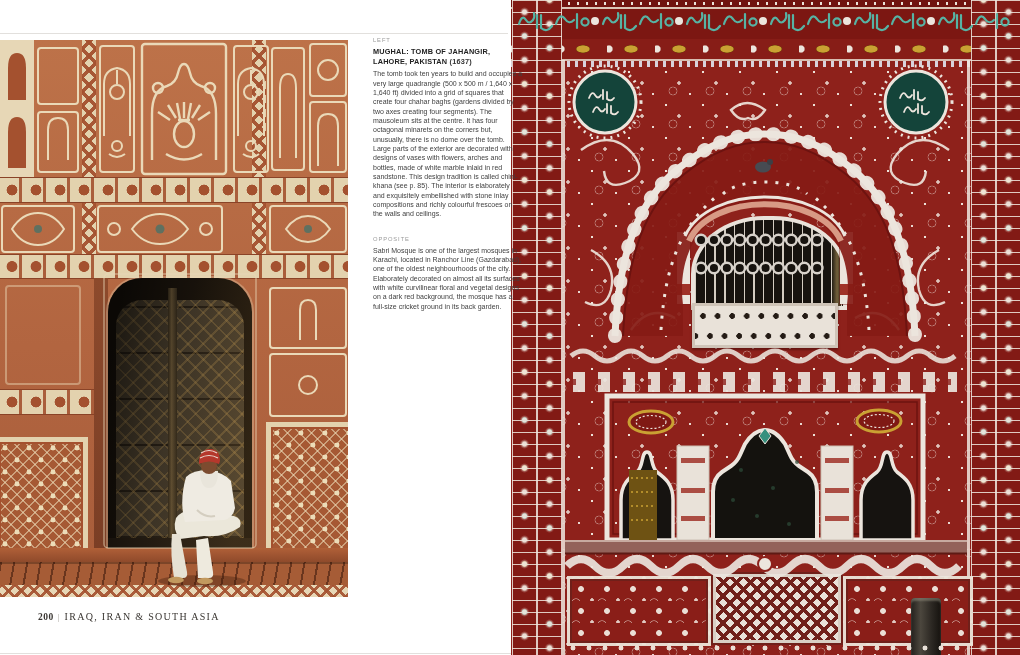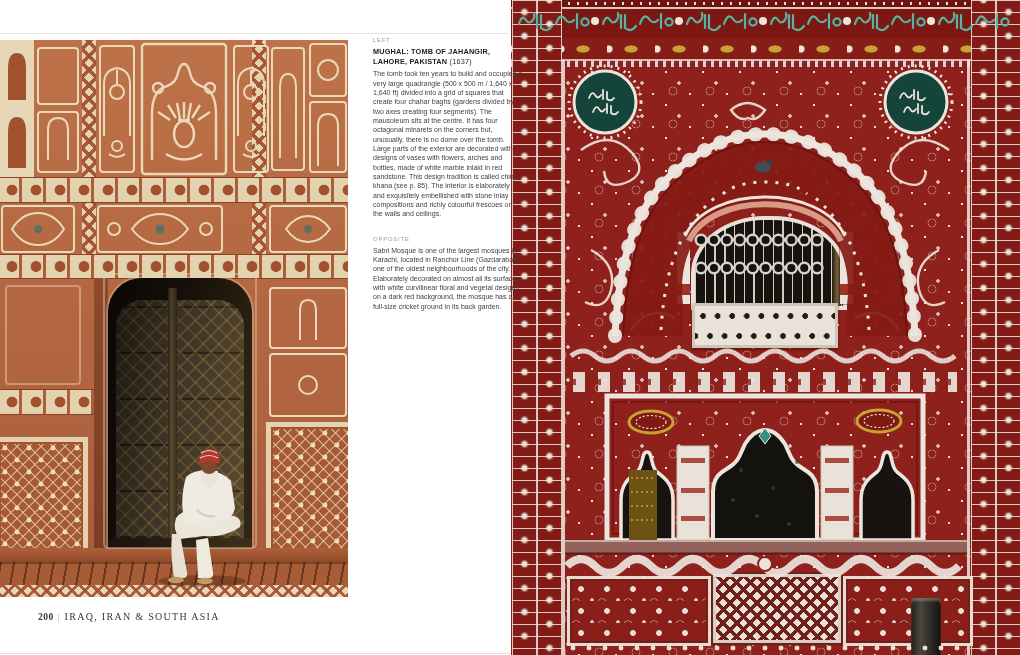--- a/index.html
+++ b/index.html
@@ -92,21 +92,21 @@
   .pipe{position:absolute;left:400px;top:598px;width:30px;height:57px;border-radius:4px 4px 0 0;
      background:linear-gradient(90deg,#23201c 0%,#4c473e 32%,#2b2722 70%,#15120e 100%);
      box-shadow:inset 0 3px 2px rgba(150,145,130,.5);}
   .botBand{position:absolute;left:54px;top:641px;width:402px;height:14px;
      background-image:radial-gradient(circle 4px at 8px 7px,rgba(240,232,223,.95) 55%,rgba(240,232,223,0) 68%);
      background-size:16px 14px;}
   
   .caps{position:absolute;left:357px;top:37px;width:150px;color:#3f3f3f;margin-left:16px;}
   .capLabel{font-size:5.8px;letter-spacing:.9px;color:#9b9b9b;margin:0 0 4px 0;}
   .capTitle{font-size:7.3px;line-height:9.6px;font-weight:bold;color:#222;margin:0 0 3px 0;letter-spacing:.2px;}
-  .capTitle .yr{font-weight:normal;color:#333;}
+  .capTitle .yr{font-weight:bold;color:#333;}
   .capBody{font-size:7px;line-height:9.35px;margin:0;color:#3f3f3f;}
   .capBlock2{margin-top:17px;}
   
   .folio{position:absolute;left:38px;top:611px;font-family:"Liberation Serif","DejaVu Serif",serif;color:#3a3632;
      font-size:9px;letter-spacing:1px;}
   .folio .num{font-weight:bold;font-size:9.5px;letter-spacing:.5px;}
   .folio .sep{color:#a9a49e;margin:0 4px;font-weight:normal;}
   .folio .sec{font-size:10px;letter-spacing:1.3px;}
   svg{position:absolute;left:0;top:0;}
 </style>

